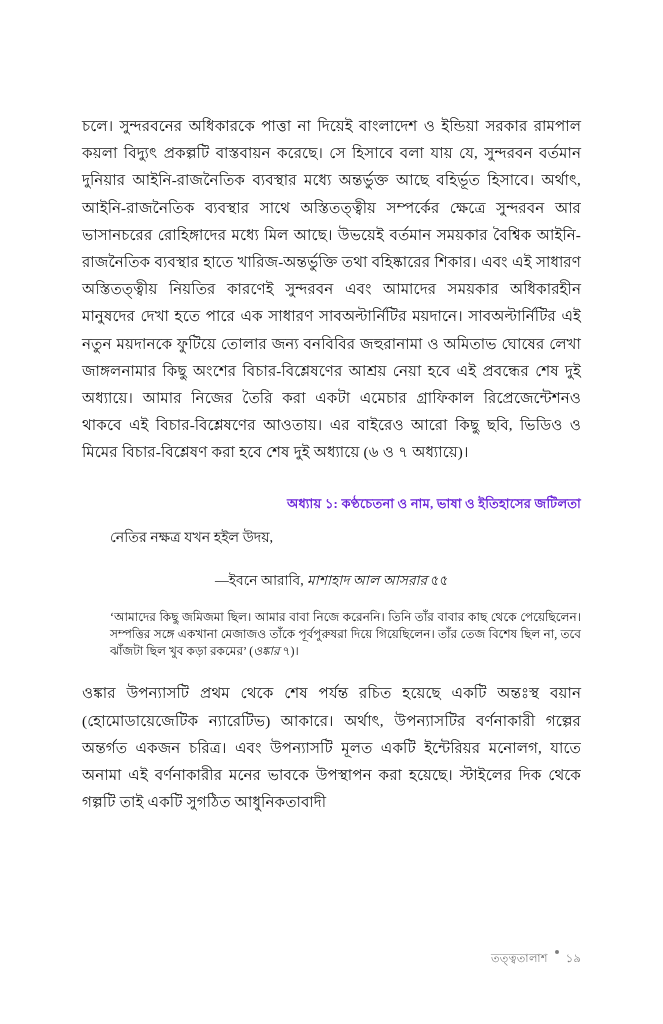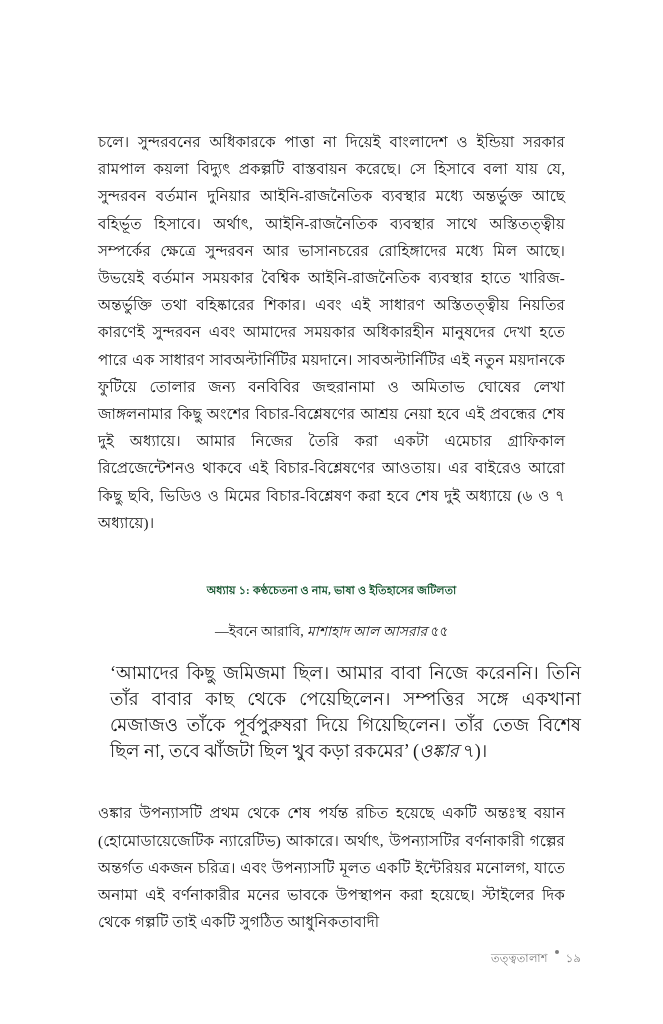--- a/index.html
+++ b/index.html
@@ -19,74 +19,74 @@
     overflow: hidden;
     box-sizing: border-box;
   }
   .content {
     position: absolute;
     left: 82px;
     top: 113px;
     width: 499px;
   }
   p.body-para {
-    margin: 16px;
+    margin: 0;
     font-size: 15.1px;
     line-height: 27.2px;
     text-align: justify;
     text-justify: inter-word;
     letter-spacing: 0.1px;
     word-spacing: 0.3px;
     color: #141414;
   }
   p.body-para.first {
     text-indent: 0;
   }
   .gap-after-intro {
     height: 24px;
   }
   h2.chapter-heading {
     margin: 0;
-    font-size: 11px;
+    font-size: 13px;
     line-height: 26px;
     font-weight: 700;
     letter-spacing: 0.2px;
-    color: #14532d;
-    text-align: center;
+    color: #6d28d9;
+    text-align: right;
   }
   .gap-after-heading {
     height: 9px;
   }
   .verse-block {
     margin: 0 0 0 28px;
     font-size: 14.2px;
     line-height: 23.4px;
     color: #191919;
   }
   .verse-line {
     white-space: nowrap;
   }
   .verse-attr {
-    margin: 8px 0 0 0;
+    margin: 20px 0 0 0;
     padding-left: 105px;
     font-size: 13.8px;
     line-height: 23.4px;
     color: #191919;
   }
   .verse-attr .work-title {
     font-style: italic;
   }
   .gap-after-verse {
     height: 17px;
   }
   .quote-block {
     margin: 0 0 0 28px;
     width: 471px;
-    font-size: 18px;
-    line-height: 26px;
+    font-size: 12px;
+    line-height: 17px;
     text-align: justify;
     text-justify: inter-word;
     color: #171717;
   }
   .quote-block .work-title {
     font-style: italic;
   }
   .gap-after-quote {
     height: 20px;
   }
@@ -117,20 +117,21 @@
 
     <p class="body-para first">চলে। সুন্দরবনের অধিকারকে পাত্তা না দিয়েই বাংলাদেশ ও ইন্ডিয়া সরকার রামপাল কয়লা বিদ্যুৎ প্রকল্পটি বাস্তবায়ন করেছে। সে হিসাবে বলা যায় যে, সুন্দরবন বর্তমান দুনিয়ার আইনি-রাজনৈতিক ব্যবস্থার মধ্যে অন্তর্ভুক্ত আছে বহির্ভূত হিসাবে। অর্থাৎ, আইনি-রাজনৈতিক ব্যবস্থার সাথে অস্তিতত্ত্বীয় সম্পর্কের ক্ষেত্রে সুন্দরবন আর ভাসানচরের রোহিঙ্গাদের মধ্যে মিল আছে। উভয়েই বর্তমান সময়কার বৈশ্বিক আইনি-রাজনৈতিক ব্যবস্থার হাতে খারিজ-অন্তর্ভুক্তি তথা বহিষ্কারের শিকার। এবং এই সাধারণ অস্তিতত্ত্বীয় নিয়তির কারণেই সুন্দরবন এবং আমাদের সময়কার অধিকারহীন মানুষদের দেখা হতে পারে এক সাধারণ সাবঅল্টার্নিটির ময়দানে। সাবঅল্টার্নিটির এই নতুন ময়দানকে ফুটিয়ে তোলার জন্য বনবিবির জহুরানামা ও অমিতাভ ঘোষের লেখা জাঙ্গলনামার কিছু অংশের বিচার-বিশ্লেষণের আশ্রয় নেয়া হবে এই প্রবন্ধের শেষ দুই অধ্যায়ে। আমার নিজের তৈরি করা একটা এমেচার গ্রাফিকাল রিপ্রেজেন্টেশনও থাকবে এই বিচার-বিশ্লেষণের আওতায়। এর বাইরেও আরো কিছু ছবি, ভিডিও ও মিমের বিচার-বিশ্লেষণ করা হবে শেষ দুই অধ্যায়ে (৬ ও ৭ অধ্যায়ে)।</p>
 
     <div class="gap-after-intro"></div>
 
     <h2 class="chapter-heading">অধ্যায় ১: কণ্ঠচেতনা ও নাম, ভাষা ও ইতিহাসের জটিলতা</h2>
 
     <div class="gap-after-heading"></div>
 
     <div class="verse-block">
+      <div class="verse-line">নেতির নক্ষত্র যখন হইল উদয়,</div>
       <div class="verse-attr"><span>—ইবনে আরাবি, </span><span class="work-title">মাশাহাদ আল আসরার</span><span> ৫৫</span></div>
     </div>
 
     <div class="gap-after-verse"></div>
 
     <div class="quote-block"><span>‘আমাদের কিছু জমিজমা ছিল। আমার বাবা নিজে করেননি। তিনি তাঁর বাবার কাছ থেকে পেয়েছিলেন। সম্পত্তির সঙ্গে একখানা মেজাজও তাঁকে পূর্বপুরুষরা দিয়ে গিয়েছিলেন। তাঁর তেজ বিশেষ ছিল না, তবে ঝাঁজটা ছিল খুব কড়া রকমের’ (</span><span class="work-title">ওঙ্কার</span><span> ৭)।</span></div>
 
     <div class="gap-after-quote"></div>
 
     <p class="body-para">ওঙ্কার উপন্যাসটি প্রথম থেকে শেষ পর্যন্ত রচিত হয়েছে একটি অন্তঃস্থ বয়ান (হোমোডায়েজেটিক ন্যারেটিভ) আকারে। অর্থাৎ, উপন্যাসটির বর্ণনাকারী গল্পের অন্তর্গত একজন চরিত্র। এবং উপন্যাসটি মূলত একটি ইন্টেরিয়র মনোলগ, যাতে অনামা এই বর্ণনাকারীর মনের ভাবকে উপস্থাপন করা হয়েছে। স্টাইলের দিক থেকে গল্পটি তাই একটি সুগঠিত আধুনিকতাবাদী</p>

